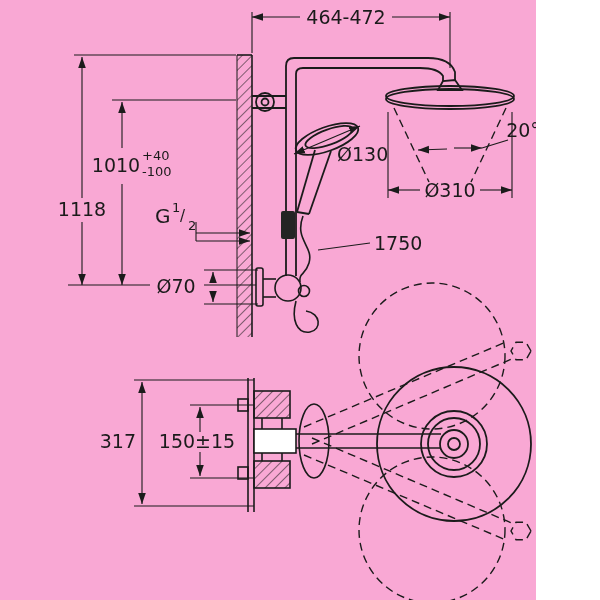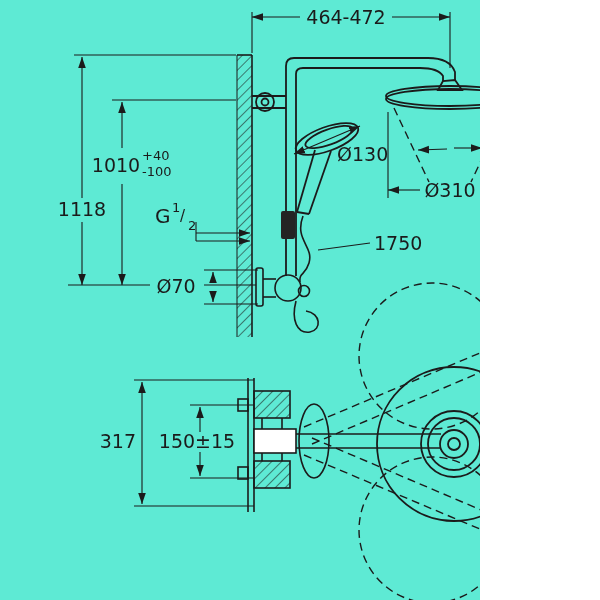--- a/index.html
+++ b/index.html
@@ -1,16 +1,16 @@
 <!DOCTYPE html>
 <html><head>
 <meta charset="utf-8">
 <style>
   html,body{margin:0;padding:0;background:#ffffff;}
-  .stage{width:480px;height:600px;background:#5eead4;position:relative;overflow:hidden;
+  .stage{width:536px;height:600px;background:#f9a8d4;position:relative;overflow:hidden;
          font-family:"DejaVu Sans","Liberation Sans",sans-serif;}
   svg{display:block;}
   svg text{fill:#1b1b1b;stroke:none;font-family:"DejaVu Sans","Liberation Sans",sans-serif;
            font-size:19px;}
   .tc{text-anchor:middle;}
   .te{text-anchor:end;}
   .ts{font-size:13px;}
   .tm{font-size:15px;}
   .tl{font-size:20px;}
   .o{stroke:#1b1b1b;fill:none;stroke-width:1.6;}

